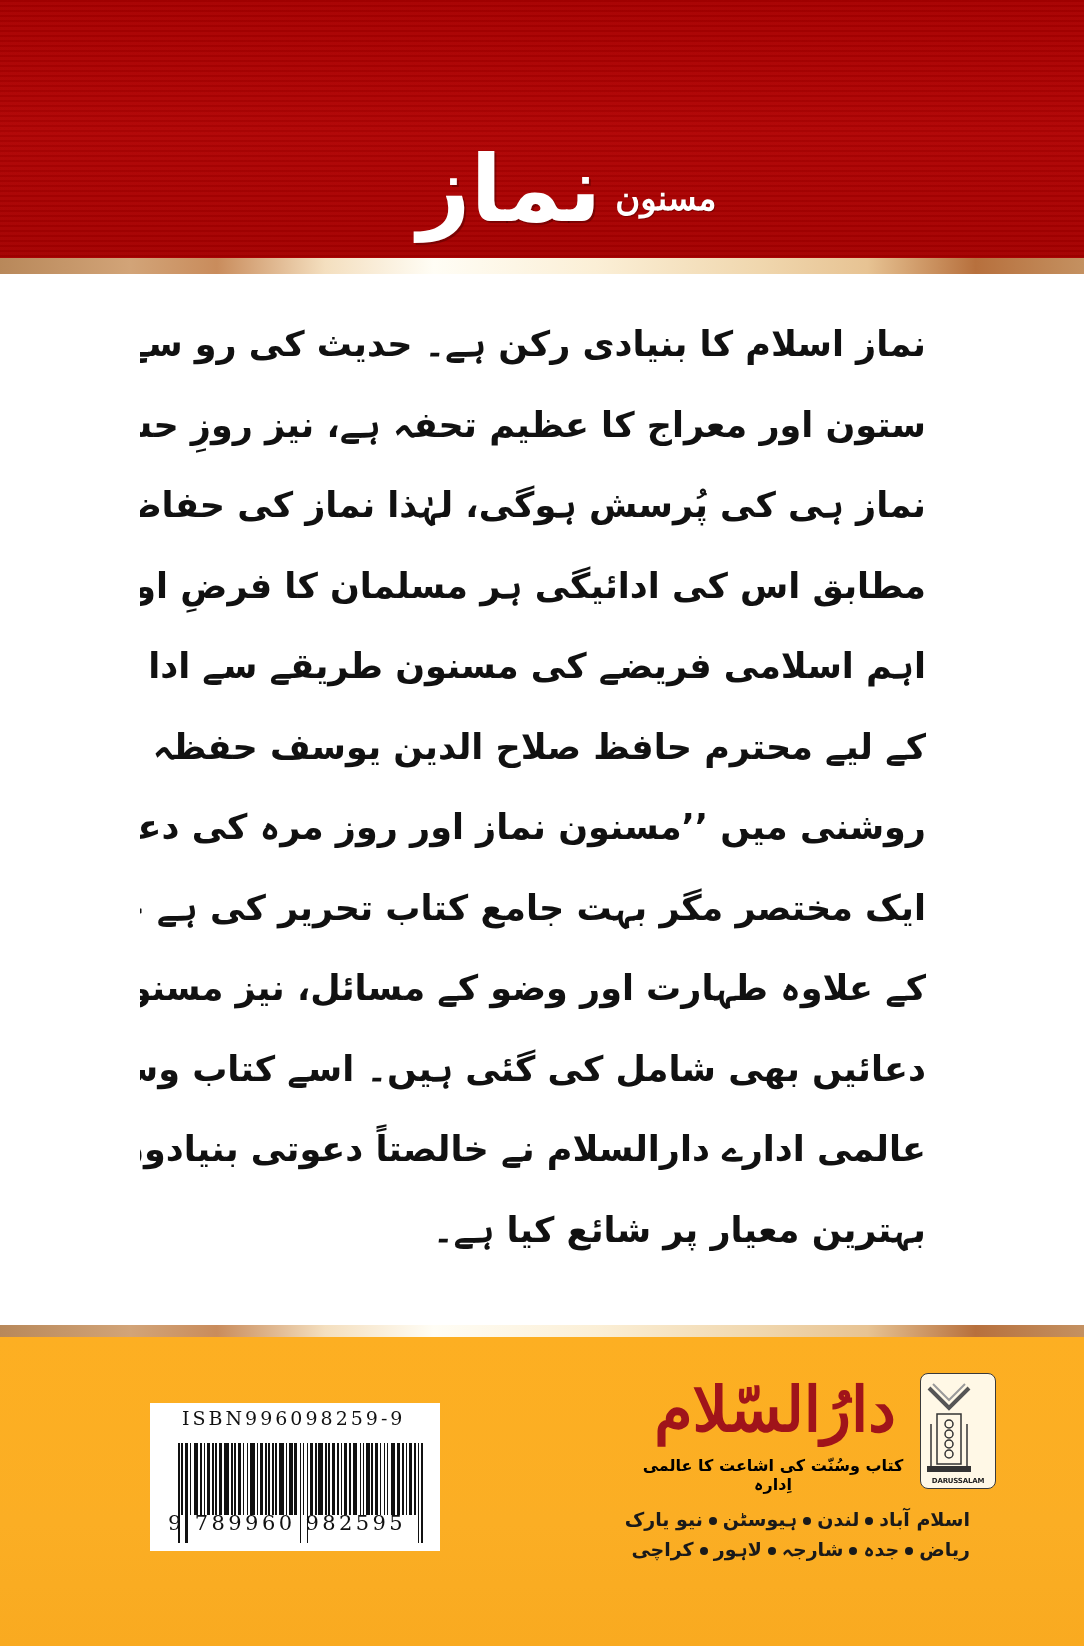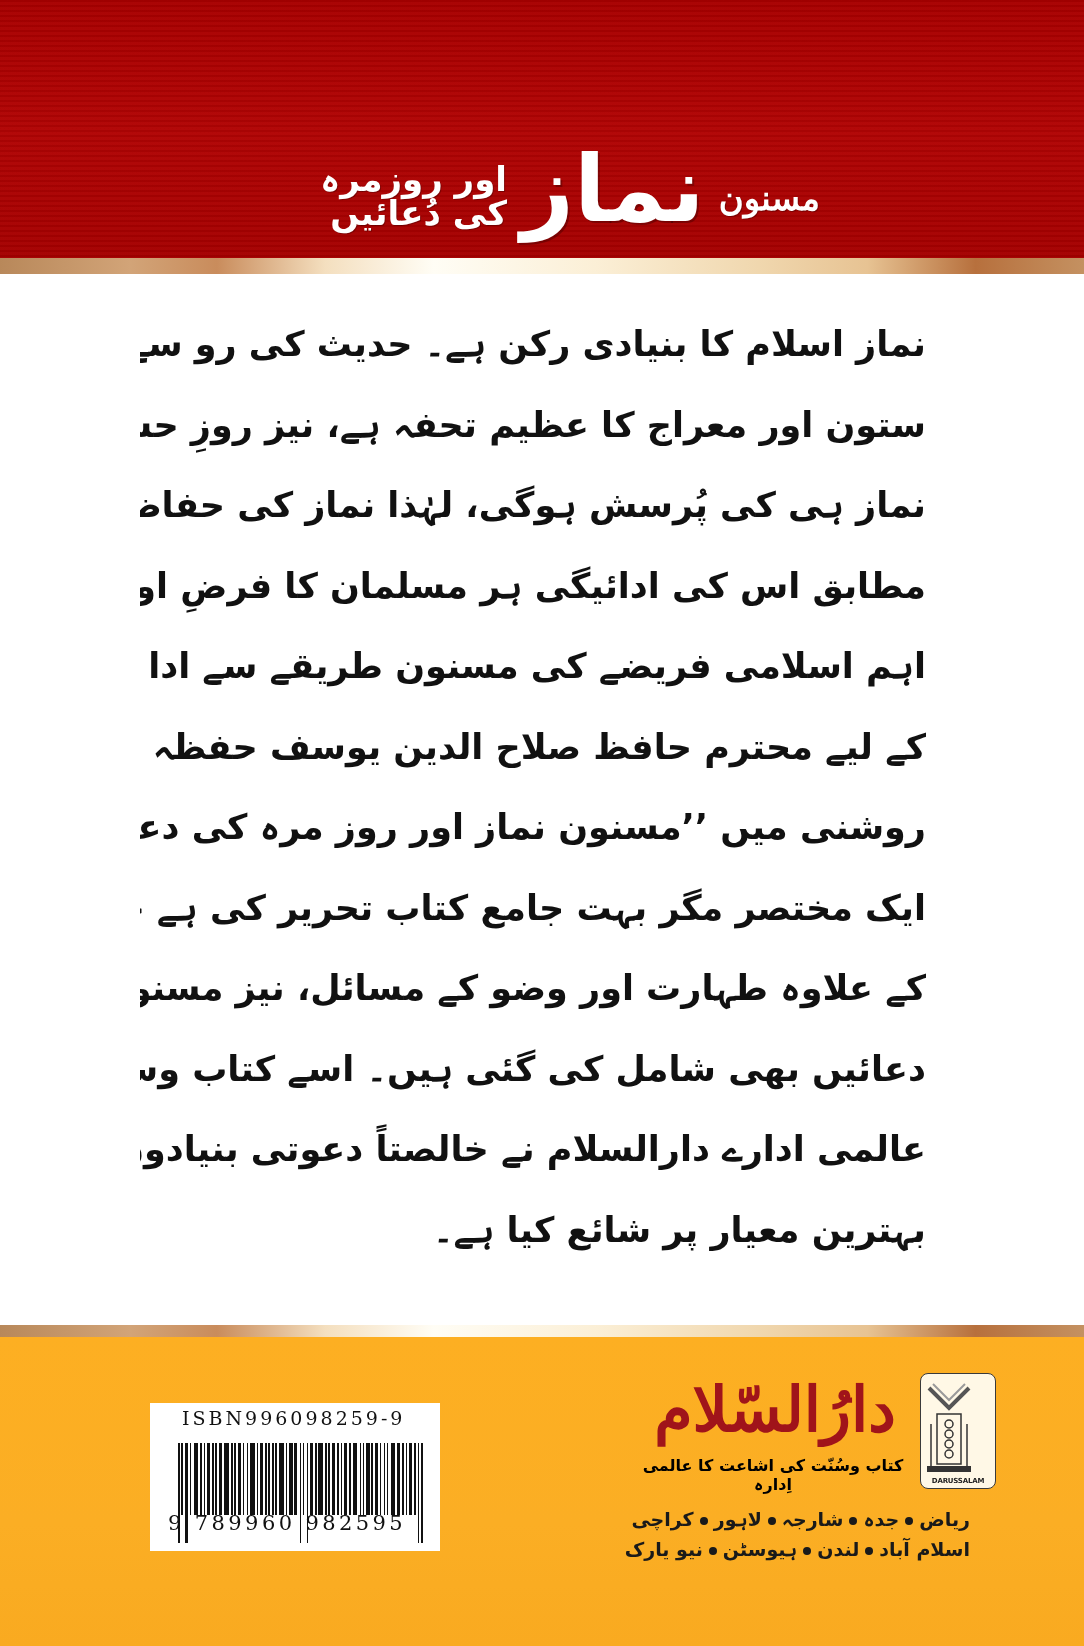--- a/index.html
+++ b/index.html
@@ -107,21 +107,20 @@
   .city { display: inline; }
   .dot { display: inline-block; width: 8px; height: 8px; background: #1a1a1a; border-radius: 50%; margin: 0 6px; vertical-align: middle; }
 </style>
 </head>
 <body>
 
 <div class="header-band">
   <div class="title-wrap">
     <span class="title-small">مسنون</span>
     <span class="title-big">نماز</span>
-    <span class="title-sub">اور روزمرہ کی دُعائیں</span>
   </div>
 </div>
 <div class="gold-rule top"></div>
 
 <div class="body-area">
   <div class="body-text">
     <span class="body-line">نماز اسلام کا بنیادی رکن ہے۔ حدیث کی رو سے یہ دین کا</span>
     <span class="body-line">ستون اور معراج کا عظیم تحفہ ہے، نیز روزِ حساب سب سے پہلے</span>
     <span class="body-line">نماز ہی کی پُرسش ہوگی، لہٰذا نماز کی حفاظت اور سنت نبوی کے</span>
     <span class="body-line">مطابق اس کی ادائیگی ہر مسلمان کا فرضِ اولین ہے، چنانچہ اس</span>
@@ -219,18 +218,18 @@
     <circle cx="28" cy="60" r="4" fill="none" stroke="#333" stroke-width="1.5"></circle>
     <circle cx="28" cy="70" r="4" fill="none" stroke="#333" stroke-width="1.5"></circle>
     <circle cx="28" cy="80" r="4" fill="none" stroke="#333" stroke-width="1.5"></circle>
     <rect x="6" y="92" width="44" height="6" fill="#333"></rect>
   </svg>
   <div class="emblem-label">DARUSSALAM</div>
 </div>
 
 <div class="cities">
   <div class="city-row">
+    <span class="city">اسلام آباد</span><span class="dot"></span><span class="city">لندن</span><span class="dot"></span><span class="city">ہیوسٹن</span><span class="dot"></span><span class="city">نیو یارک</span>
+  </div>
+  <div class="city-row">
     <span class="city">ریاض</span><span class="dot"></span><span class="city">جدہ</span><span class="dot"></span><span class="city">شارجہ</span><span class="dot"></span><span class="city">لاہور</span><span class="dot"></span><span class="city">کراچی</span>
   </div>
-  <div class="city-row">
-    <span class="city">اسلام آباد</span><span class="dot"></span><span class="city">لندن</span><span class="dot"></span><span class="city">ہیوسٹن</span><span class="dot"></span><span class="city">نیو یارک</span>
-  </div>
 </div>
 
 </body></html>

